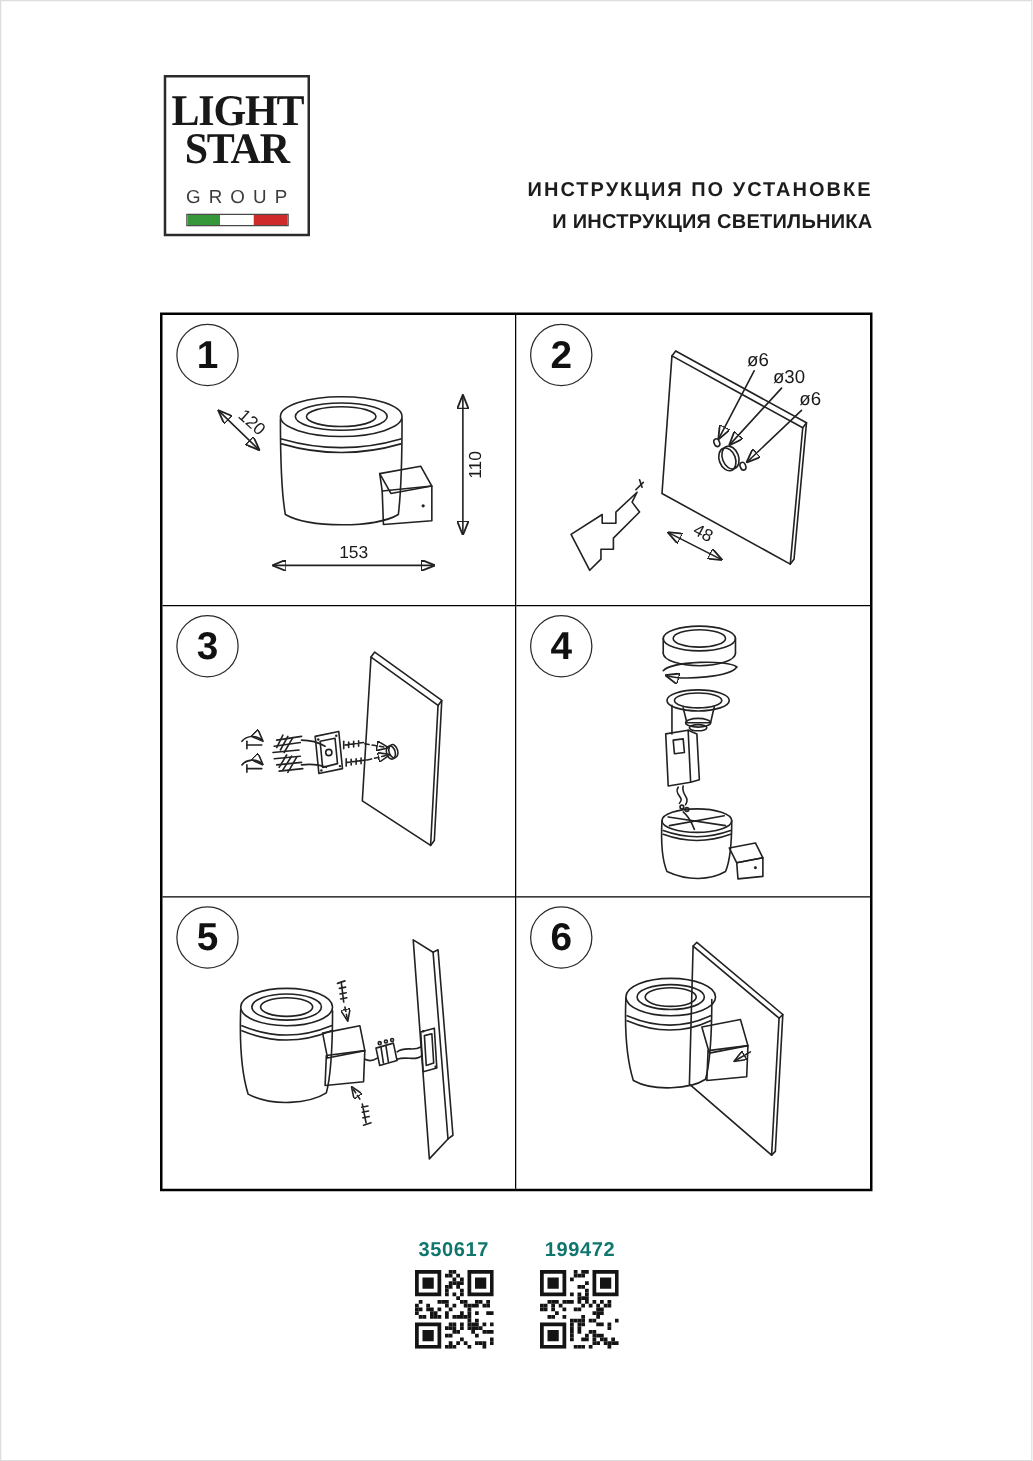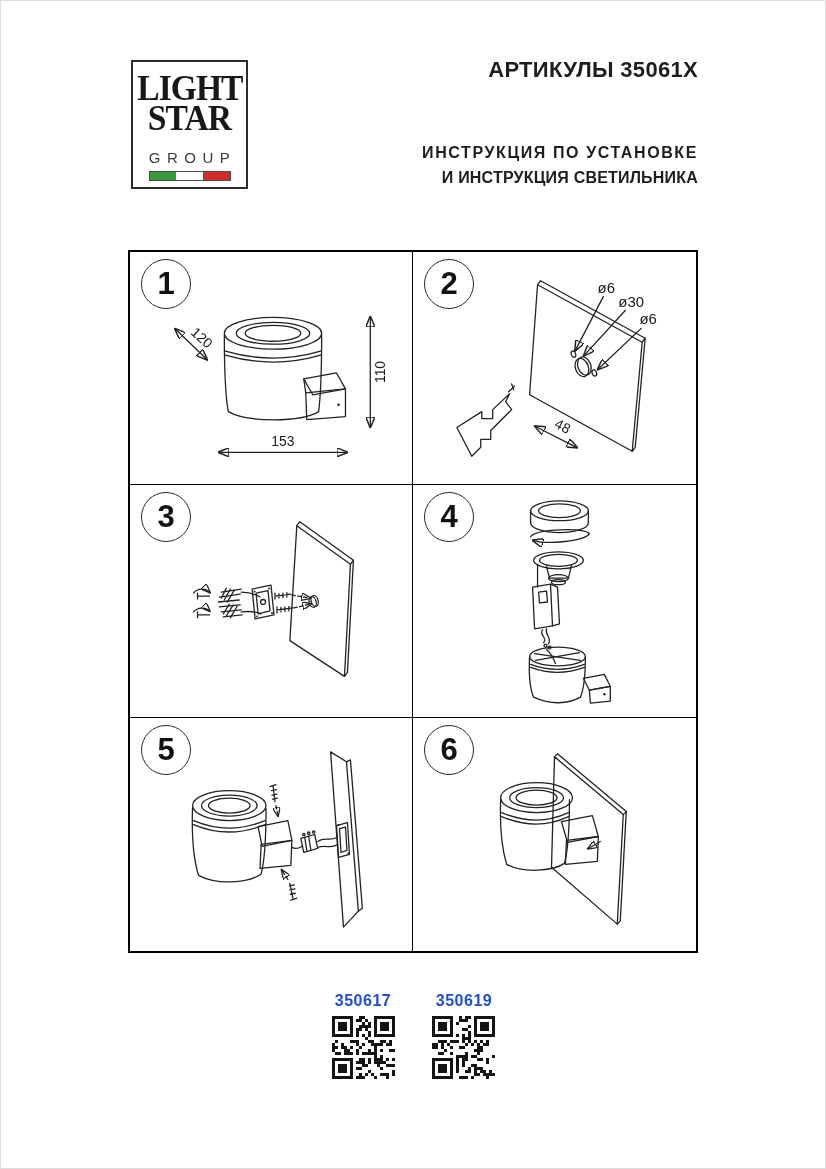--- a/index.html
+++ b/index.html
@@ -37,41 +37,40 @@
         stroke-linecap:round;stroke-linejoin:round;}
   .draw .fil{fill:#222;stroke:none;}
   .draw text{fill:#1a1a1a;stroke:none;font-family:"Liberation Sans",sans-serif;}
   .dim{font-size:14px;}
   .dia{font-size:15px;}
   .dash{stroke-dasharray:3.5 2.5;}
   .thin{stroke-width:1;}
 
   
   .qr-label{position:absolute;width:84px;text-align:center;font-size:16px;font-weight:700;
-        letter-spacing:0.5px;color:#1d4ed8;}
+        letter-spacing:0.5px;color:#0f766e;}
   .qr{position:absolute;width:63px;height:63px;}
 </style>
 </head>
 <body>
 
 <div class="page">
 
   <div class="logo">
     <div class="l1">LIGHT</div>
     <div class="l2">STAR</div>
     <div class="l3">GROUP</div>
     <div class="flag">
       <span style="background: rgb(54, 151, 59);"></span>
       <span style="background: rgb(255, 255, 255);"></span>
       <span style="background: rgb(207, 43, 43);"></span>
     </div>
   </div>
 
   <div class="hdr-series">
-    <div>АРТИКУЛЫ 35061X</div>
   </div>
 
   <div class="hdr-instr">
     <div class="t1">ИНСТРУКЦИЯ ПО УСТАНОВКЕ</div>
     <div class="t2">И ИНСТРУКЦИЯ СВЕТИЛЬНИКА</div>
   </div>
 
   <div class="grid">
 
     <div class="cell">
@@ -333,21 +332,21 @@
           <path d="M89,99 Q124,114 156,99"></path>
           <path d="M149,104 L180,98 L186,119 L155,125 Z"></path>
           <path d="M154,123 L186,119 L185,144 L153,147 Z"></path>
           <line class="thin" x1="188" y1="124" x2="176" y2="131" marker-end="url(#ar6)"></line>
         </g>
       </svg>
     </div>
   </div>
 
   <div class="qr-label" style="left:321px;top:992px">350617</div>
-  <div class="qr-label" style="left:422px;top:992px">350619</div>
+  <div class="qr-label" style="left:422px;top:992px">199472</div>
   <svg class="qr" style="left:332px;top:1016px" viewBox="0 0 63 63">
       <rect x="27" y="0" width="3" height="3" fill="#141414"></rect>
       <rect x="30" y="0" width="3" height="3" fill="#141414"></rect>
       <rect x="24" y="3" width="3" height="3" fill="#141414"></rect>
       <rect x="27" y="3" width="3" height="3" fill="#141414"></rect>
       <rect x="33" y="3" width="3" height="3" fill="#141414"></rect>
       <rect x="30" y="6" width="3" height="3" fill="#141414"></rect>
       <rect x="36" y="6" width="3" height="3" fill="#141414"></rect>
       <rect x="27" y="9" width="3" height="3" fill="#141414"></rect>
       <rect x="30" y="9" width="3" height="3" fill="#141414"></rect>

